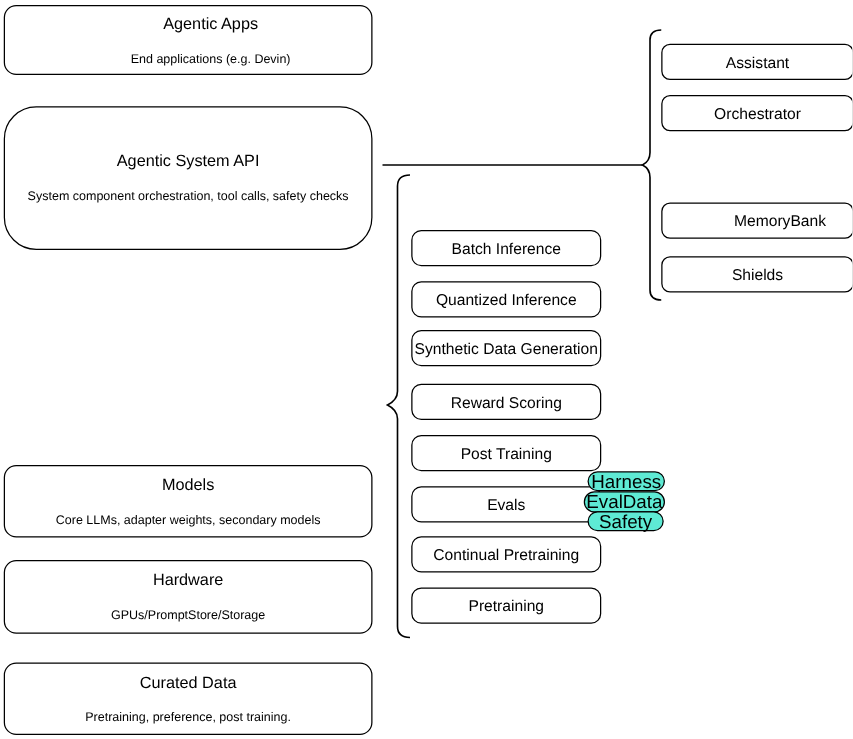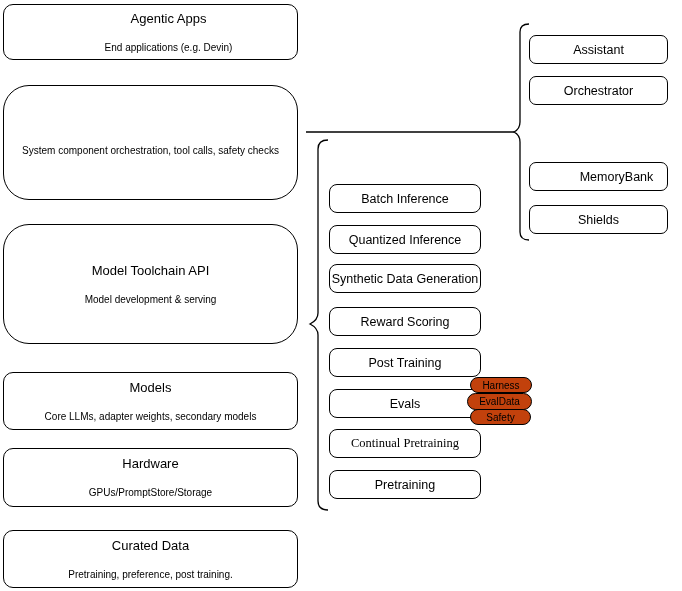--- a/index.html
+++ b/index.html
@@ -21,31 +21,31 @@
     flex-direction: column;
     align-items: center;
     justify-content: center;
     text-align: center;
   }
   .layer { left: 3px; width: 295px; border-radius: 10px; }
   .layer.big { border-radius: 26px; }
   .layer-title { font-size: 13px; line-height: 15px; }
   .layer-subtitle { font-size: 10px; line-height: 12px; margin-top: 16px; }
   .svc { left: 329px; width: 152px; height: 29px; border-radius: 8px; font-size: 12.5px; }
-  .comp { left: 529px; width: 139px; height: 29px; border-radius: 7px; font-size: 12.5px; }
+  .comp { left: 529px; width: 154px; height: 29px; border-radius: 7px; font-size: 12.5px; }
   .pill {
     position: absolute;
-    background: #c2410c;
+    background: #5eead4;
     border: 1.3px solid #000000;
     box-sizing: border-box;
     border-radius: 9px;
     display: flex;
     align-items: center;
     justify-content: center;
-    font-size: 10px;
+    font-size: 15px;
     z-index: 2;
   }
   svg.overlay {
     position: absolute;
     left: 0; top: 0;
     width: 682px; height: 591px;
     pointer-events: none;
   }
   svg.overlay path, svg.overlay line {
     fill: none;
@@ -57,27 +57,24 @@
 <body>
 
 <div class="canvas">
 
   <div class="box layer" style="top:4px; height:56px;padding-left:36px;">
     <div class="layer-title">Agentic Apps</div>
     <div class="layer-subtitle">End applications (e.g. Devin)</div>
   </div>
 
   <div class="box layer big" style="top:85px; height:115px;">
+    <div class="layer-title">Agentic System API</div>
     <div class="layer-subtitle">System component orchestration, tool calls, safety checks</div>
   </div>
 
-  <div class="box layer big" style="top:224px; height:120px;">
-    <div class="layer-title">Model Toolchain API</div>
-    <div class="layer-subtitle">Model development &amp; serving</div>
-  </div>
 
   <div class="box layer" style="top:372px; height:58px;">
     <div class="layer-title">Models</div>
     <div class="layer-subtitle">Core LLMs, adapter weights, secondary models</div>
   </div>
 
   <div class="box layer" style="top:448px; height:59px;">
     <div class="layer-title">Hardware</div>
     <div class="layer-subtitle">GPUs/PromptStore/Storage</div>
   </div>
@@ -86,21 +83,21 @@
     <div class="layer-title">Curated Data</div>
     <div class="layer-subtitle">Pretraining, preference, post training.</div>
   </div>
 
   <div class="box svc" style="top:184px;">Batch Inference</div>
   <div class="box svc" style="top:225px;">Quantized Inference</div>
   <div class="box svc" style="top:264px;">Synthetic Data Generation</div>
   <div class="box svc" style="top:307px;">Reward Scoring</div>
   <div class="box svc" style="top:348px;">Post Training</div>
   <div class="box svc" style="top:389px;">Evals</div>
-  <div class="box svc" style="top:429px;font-family:Liberation Serif, serif;">Continual Pretraining</div>
+  <div class="box svc" style="top:429px;">Continual Pretraining</div>
   <div class="box svc" style="top:470px;">Pretraining</div>
 
   <div class="pill" style="left:470px; top:377px; width:62px; height:16px;">Harness</div>
   <div class="pill" style="left:467px; top:393px; width:65px; height:17px;">EvalData</div>
   <div class="pill" style="left:470px; top:409px; width:61px; height:16px;">Safety</div>
 
   <div class="box comp" style="top:35px;">Assistant</div>
   <div class="box comp" style="top:76px;">Orchestrator</div>
   <div class="box comp" style="top:162px;padding-left:36px;">MemoryBank</div>
   <div class="box comp" style="top:205px;">Shields</div>

